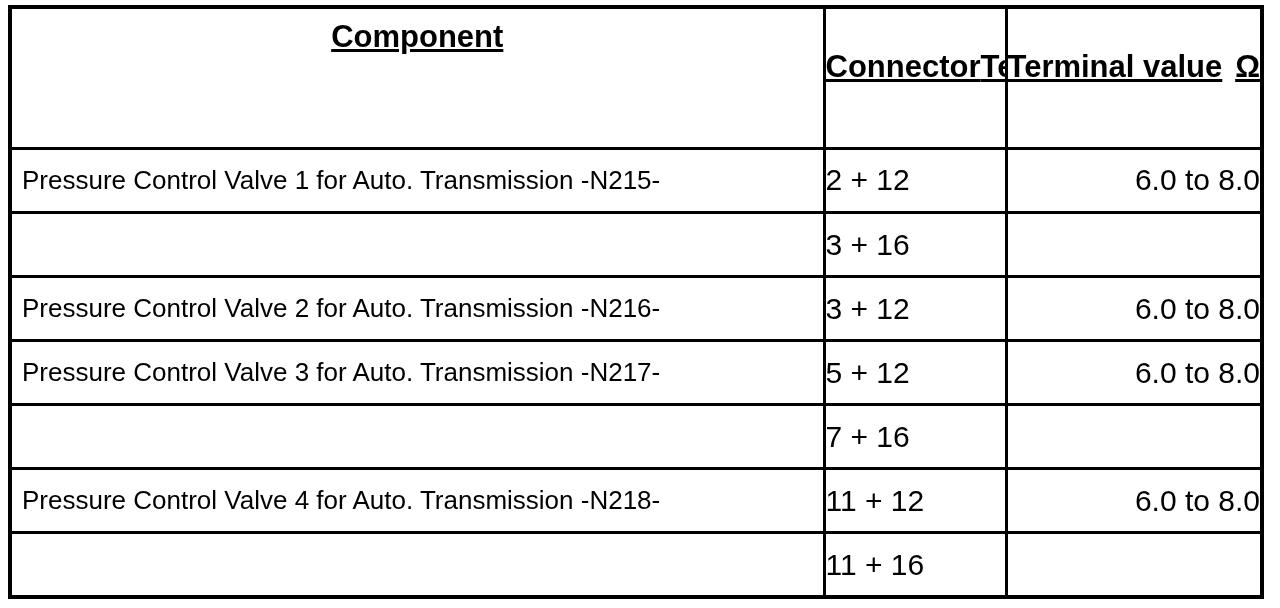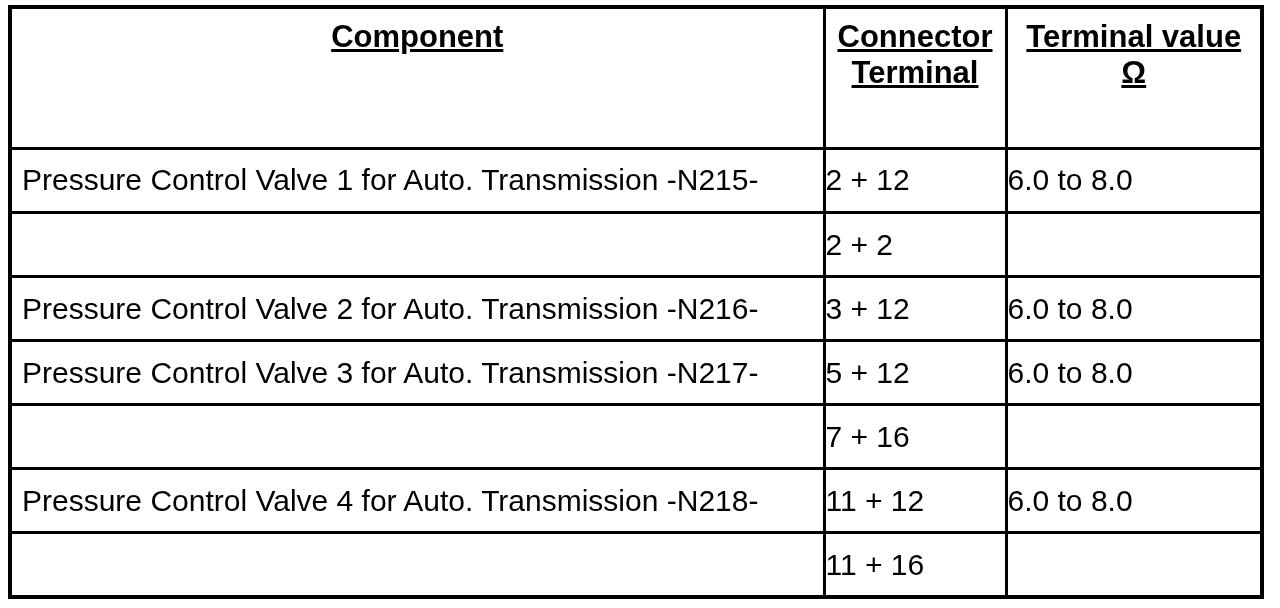--- a/index.html
+++ b/index.html
@@ -33,45 +33,44 @@
   tr.header-row { height: 128px; text-decoration: underline; }
   th.hdr {
     font-weight: bold;
     font-size: 31px;
     text-align: center;
     vertical-align: top;
   }
   .hdr-stack {
     height: 118px;
     display: flex;
-    flex-direction: column;
-    justify-content: flex-start;
+    justify-content: space-between;
     align-items: center;
     padding: 10px 0 12px 0;
   }
   .hdr-single {
     padding-top: 10px;
   }
 
   
   tr.data-row { height: 58px; }
   td.comp-cell {
-    font-size: 30px;
+    font-size: 26px;
     text-align: left;
     padding-left: 10px;
     white-space: nowrap;
   }
   td.term-cell {
     font-size: 30px;
     text-align: left;
     white-space: nowrap;
   }
   td.val-cell {
     font-size: 30px;
-    text-align: left;
+    text-align: right;
     white-space: nowrap;
   }
 </style>
 </head>
 <body>
 
 <table class="spec-table">
   <colgroup>
     <col style="width:814px">
     <col style="width:182px">
@@ -96,21 +95,21 @@
       </th>
     </tr>
 
     <tr class="data-row">
       <td class="comp-cell">Pressure Control Valve 1 for Auto. Transmission -N215-</td>
       <td class="term-cell">2 + 12</td>
       <td class="val-cell">6.0 to 8.0</td>
     </tr>
     <tr class="data-row">
       <td class="comp-cell"></td>
-      <td class="term-cell">2 + 2</td>
+      <td class="term-cell">3 + 16</td>
       <td class="val-cell"></td>
     </tr>
     <tr class="data-row">
       <td class="comp-cell">Pressure Control Valve 2 for Auto. Transmission -N216-</td>
       <td class="term-cell">3 + 12</td>
       <td class="val-cell">6.0 to 8.0</td>
     </tr>
     <tr class="data-row">
       <td class="comp-cell">Pressure Control Valve 3 for Auto. Transmission -N217-</td>
       <td class="term-cell">5 + 12</td>

